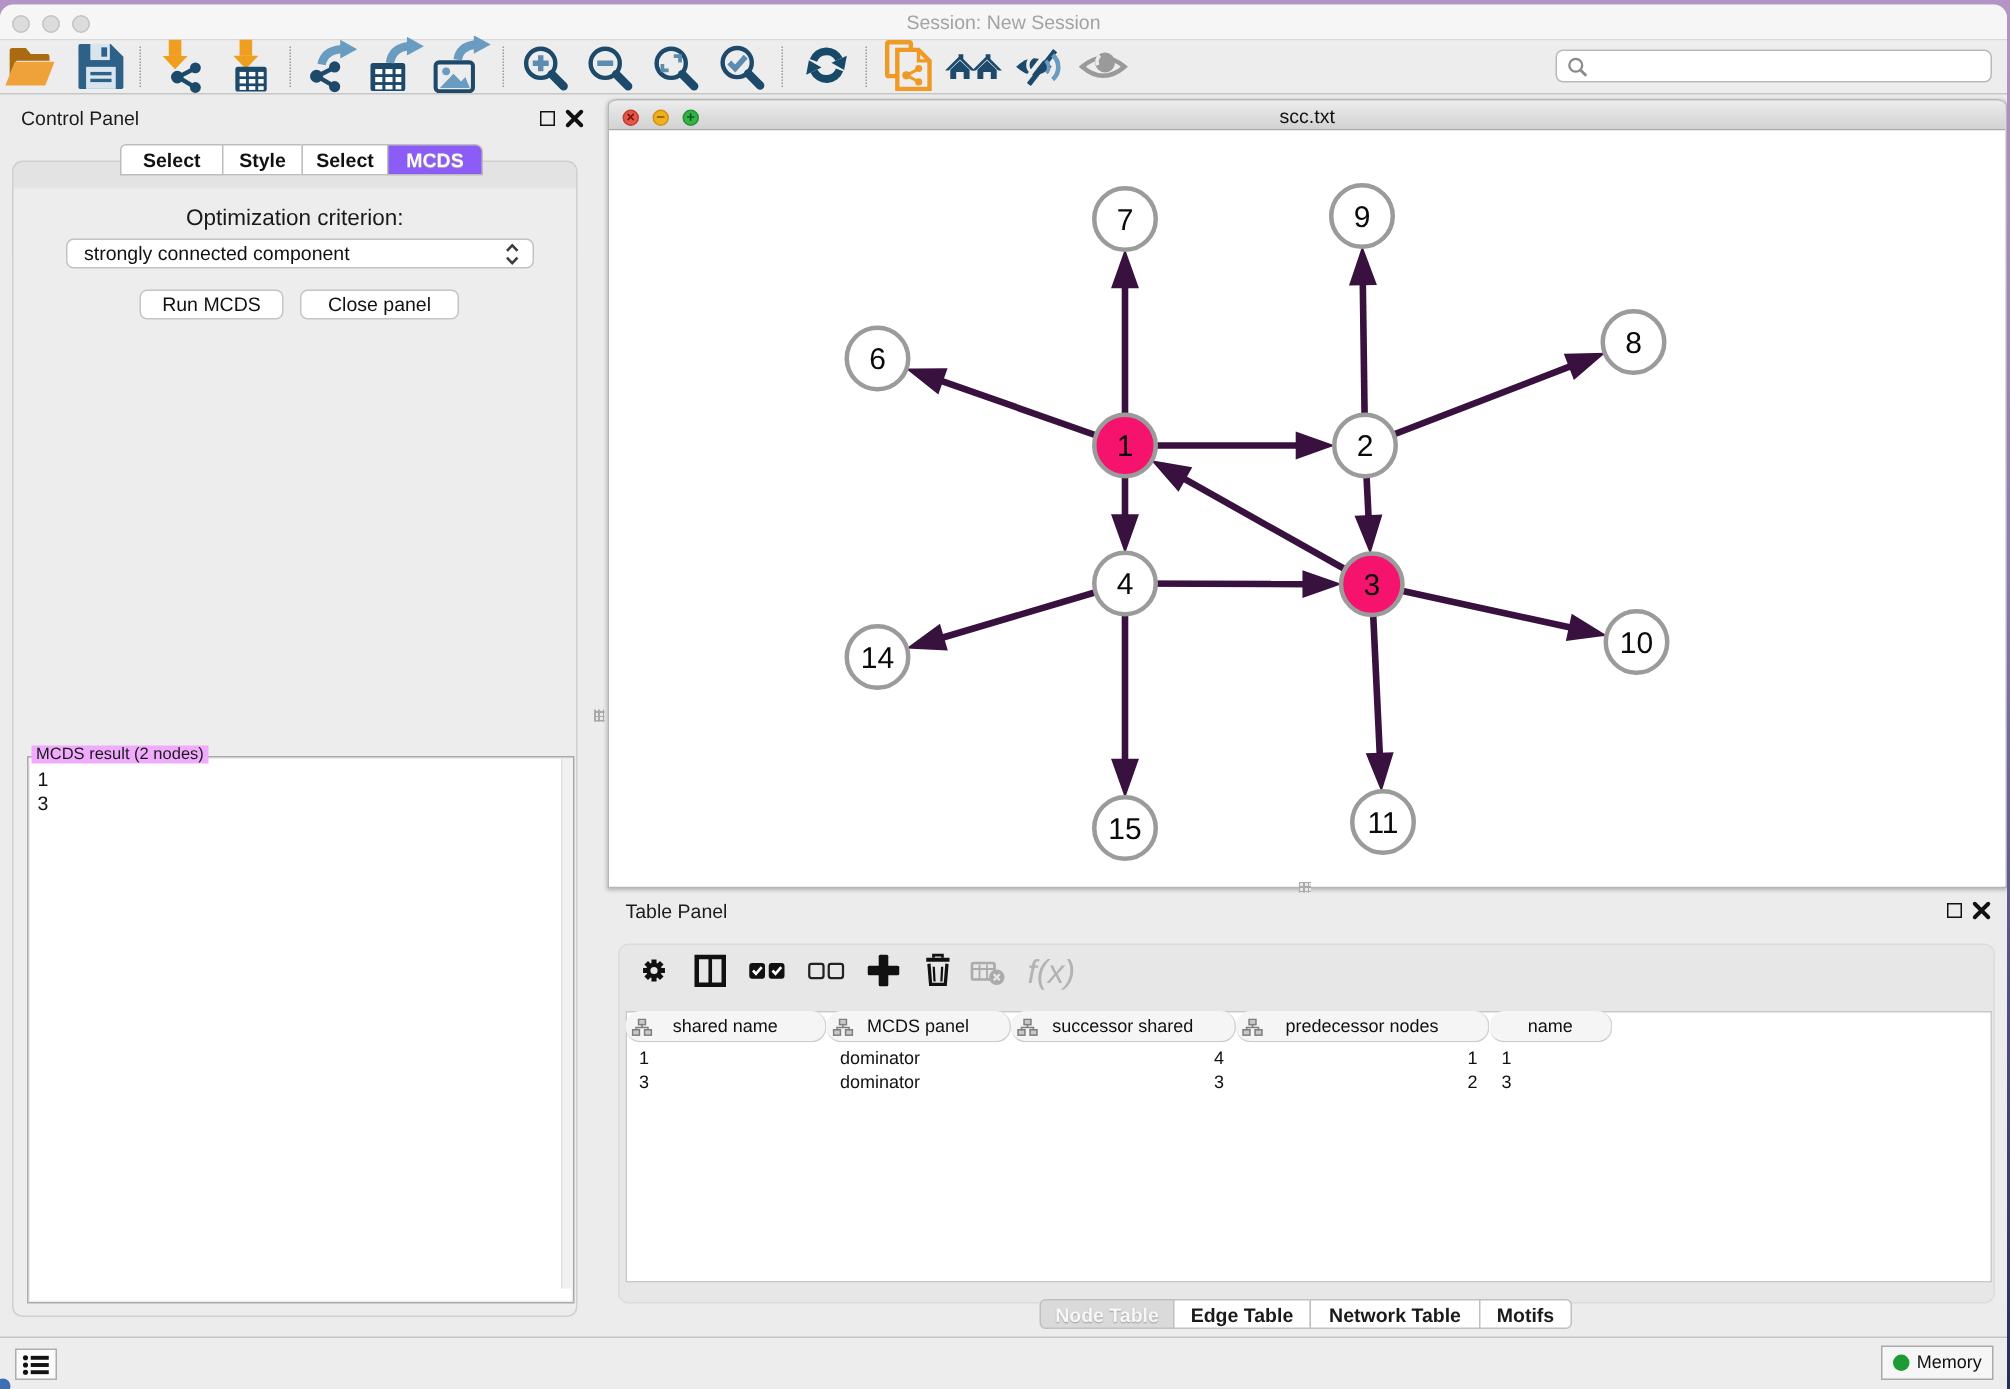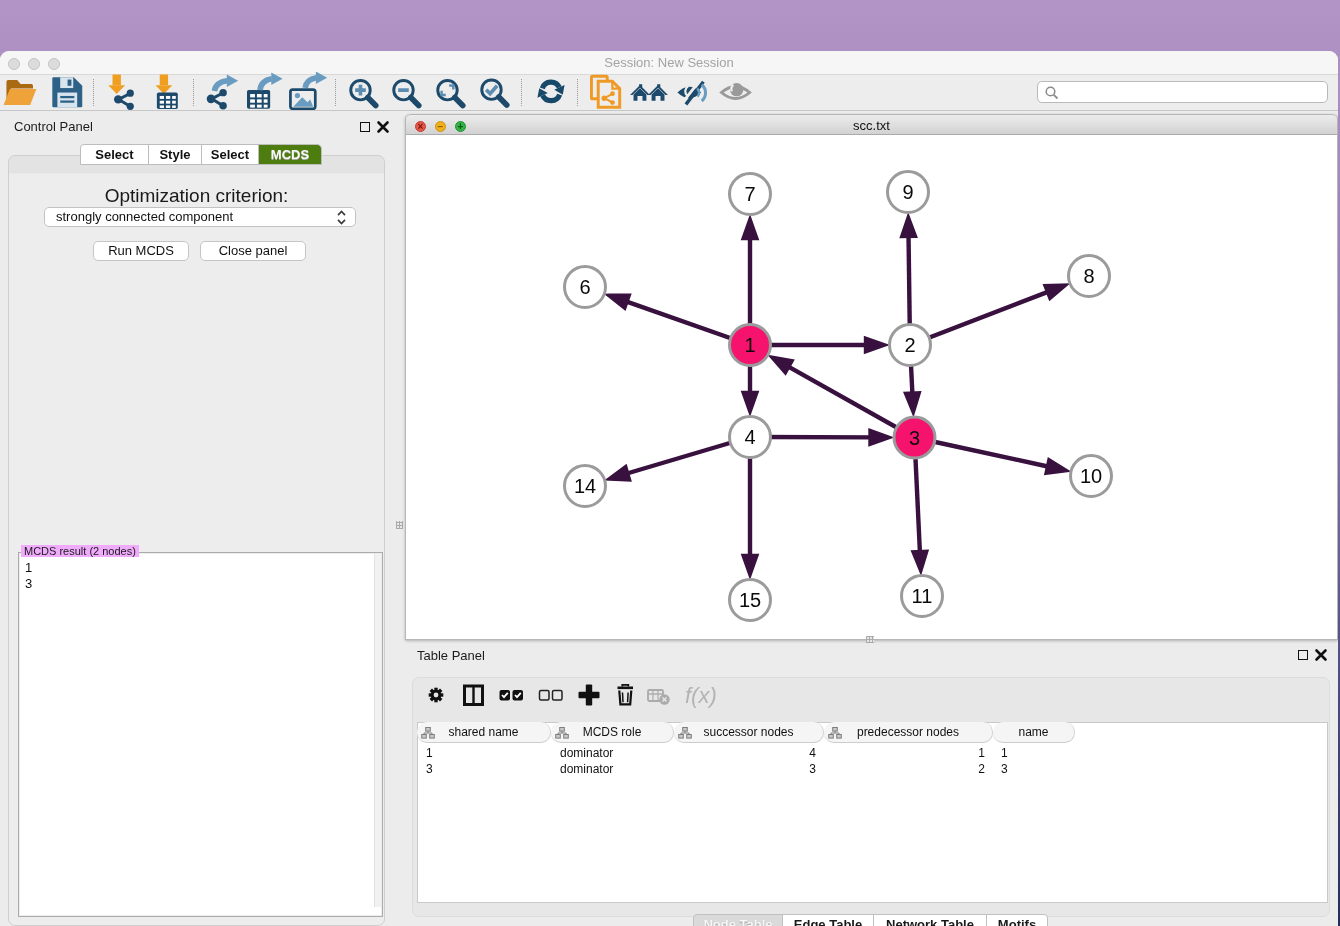--- a/index.html
+++ b/index.html
@@ -1,47 +1,47 @@
 <!DOCTYPE html>
 <html><head>
 <meta charset="utf-8">
 <style>
 * { margin:0; padding:0; box-sizing:border-box; }
 html,body { width:1340px; height:926px; overflow:hidden; }
 body { font-family:"Liberation Sans", sans-serif; position:relative;
   background:linear-gradient(180deg,#b394c6 0%,#8f7bb0 40%,#4a4a80 75%,#232e56 100%); }
 .abs { position:absolute; }
 #win { position:absolute; left:0; top:3px; right:2px; bottom:0;
-  background:#ececec; border-radius:9px 9px 0 0; overflow:hidden;margin-top:48px; }
+  background:#ececec; border-radius:9px 9px 0 0; overflow:hidden; }
 
 #titlebar { position:absolute; left:0; top:0; right:0; height:24px;
   background:#f6f6f6; border-bottom:1px solid #d9d9d9; }
 .tl { position:absolute; top:7px; width:12px; height:12px; border-radius:50%;
   background:#dcdcdc; border:1px solid #c3c3c3; }
 #wtitle { position:absolute; top:4px; left:0; right:0; text-align:center;
   font-size:13px; color:#a3a3a3; }
 
 #toolbar { position:absolute; left:0; top:24px; right:0; height:36px;
   background:#ededed; border-bottom:1px solid #c6c6c6; }
 .tsep { position:absolute; top:4px; height:27px; width:0;
   border-left:1px dotted #9a9a9a; }
 #search { position:absolute; left:1037px; top:6px; width:291px; height:22px;
   background:#fff; border:1px solid #b9b9b9; border-radius:5px; }
 
 #cp-title { position:absolute; left:14px; top:68px; font-size:13px; color:#1c1c1c; }
 .wbtn-sq { position:absolute; width:10px; height:10px; border:1.6px solid #111; }
 .tabs { position:absolute; font-size:13px; }
 .tab { position:absolute; top:0; height:21px; background:#fff; border:1px solid #bdbdbd;
   text-align:center; line-height:20px; color:#111; font-weight:700; }
-.tabsel { background:#4d7c0f; color:#fafafa; text-shadow:0 1px 0 #aaa; }
+.tabsel { background:#8b5cf6; color:#fafafa; text-shadow:0 1px 0 #aaa; }
 #tabpane { position:absolute; left:8px; top:104px; width:377px; height:771px;
   border:1px solid #cfcfcf; border-radius:7px;
   background:linear-gradient(180deg,#e3e3e3 0,#e3e3e3 17px,#ededed 18px); }
 #optlabel { position:absolute; left:0; top:134px; width:393px; text-align:center;
-  font-size:19px; color:#1a1a1a; }
+  font-size:15px; color:#1a1a1a; }
 #combo { position:absolute; left:44px; top:156px; width:312px; height:20px;
   background:#fff; border:1px solid #c2c2c2; border-radius:5px;
   font-size:13px; line-height:18px; color:#111; padding-left:11px; }
 .btn { position:absolute; height:20px; background:#fff; border:1px solid #c5c5c5;
   border-radius:5px; font-size:13px; text-align:center; line-height:18px; color:#111; }
 
 #fieldset { position:absolute; left:18px; top:501px; width:365px; height:365px;
   border:1px solid #ababab; }
 #fieldlegend { position:absolute; left:21px; top:494px; font-size:11px;
   color:#1a1a1a; background:#f0abfc; padding:0 3px; z-index:5; }
@@ -408,22 +408,22 @@
         <circle cx="252.5" cy="22.5" r="5.2" stroke="none"></circle>
         <path d="M250.5,20.5 l4,4 M254.5,20.5 l-4,4" stroke="#e7e7e7" stroke-width="1.5"></path>
       </g>
 
       <text x="273" y="26" font-family="Liberation Serif, serif" font-style="italic" font-size="22" fill="#b3b3b3">f(x)</text>
     </svg>
   </div>
   <div id="tablearea"></div>
 
   <div class="th" style="left:417px; width:134px;">shared name</div>
-  <div class="th" style="left:551px; width:123px;">MCDS role</div>
-  <div class="th" style="left:674px; width:150px;">successor nodes</div>
+  <div class="th" style="left:551px; width:123px;">MCDS panel</div>
+  <div class="th" style="left:674px; width:150px;">successor shared</div>
   <div class="th" style="left:824px; width:169px;">predecessor nodes</div>
   <div class="th" style="left:993px; width:82px;">name</div>
   <svg class="abs" style="left:421px; top:676px;" width="14" height="12" viewBox="0 0 14 12">
       <g fill="#c9c9c9" stroke="#7e7e7e" stroke-width="1">
         <rect x="4.7" y="0.5" width="4.6" height="3.6"></rect>
         <rect x="0.7" y="7.5" width="4.6" height="3.6"></rect>
         <rect x="8.7" y="7.5" width="4.6" height="3.6"></rect>
       </g>
       <path d="M7,4.2 V6 M3,7.4 V6 H11 V7.4" fill="none" stroke="#7e7e7e" stroke-width="1"></path>
     </svg>

